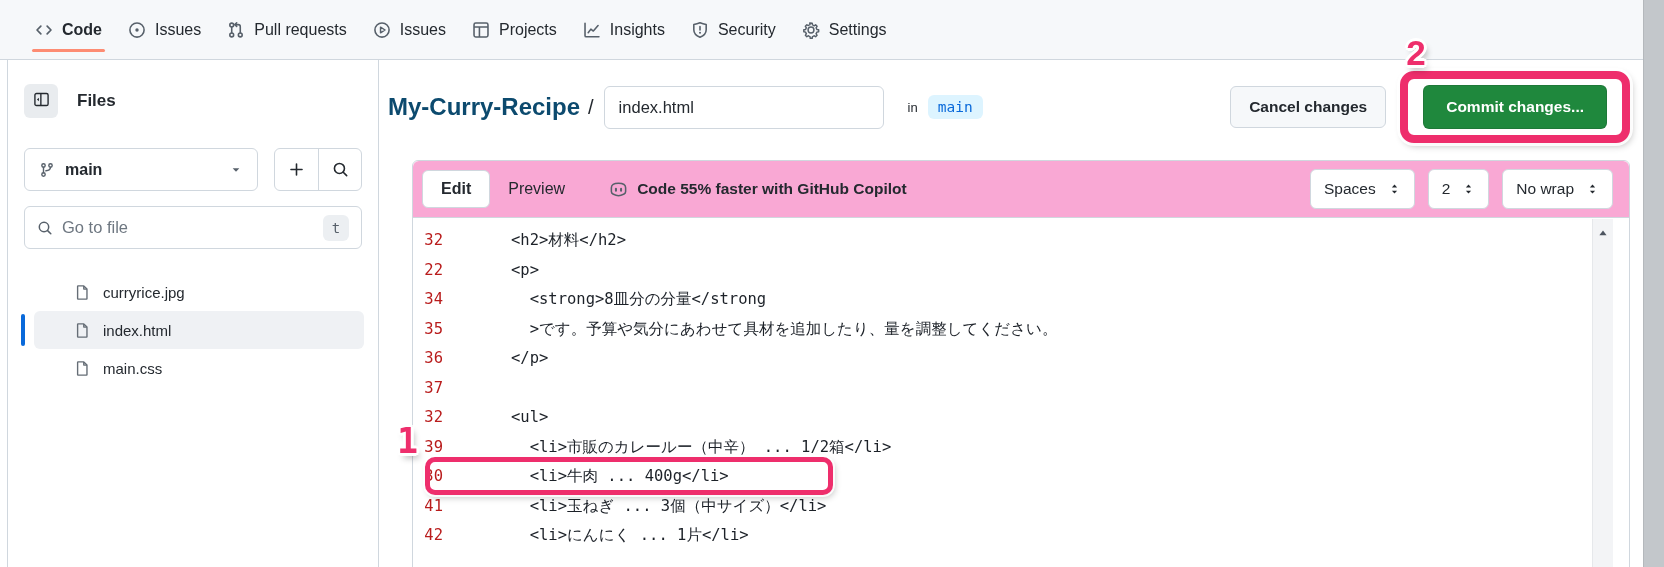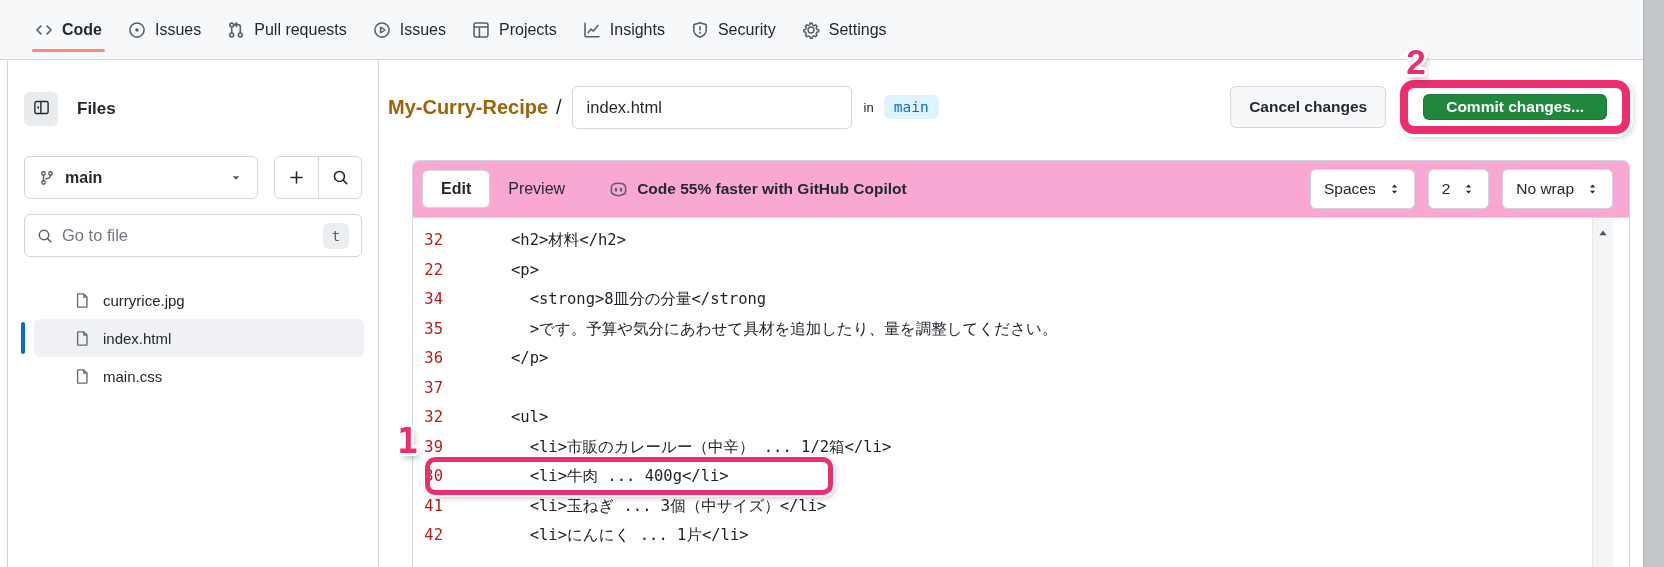--- a/index.html
+++ b/index.html
@@ -19,21 +19,21 @@
 
   
   .page-scrollbar { position:absolute; right:0; top:0; width:21px; height:567px;
     background:#c3c7cb; border-left:1px solid #b4b8bc; z-index:50; }
 
   
   .left-edge { position:absolute; left:7px; top:60px; bottom:0; width:1px; background:#d0d7de; }
   .sidebar { position:absolute; left:8px; top:60px; width:370px; bottom:0; background:#fff; }
   .sidebar-divider { position:absolute; left:378px; top:60px; bottom:0; width:1px; background:#d0d7de; }
 
-  .files-header { display:flex; align-items:center; gap:19px; margin:32px 0 0 16px; }
+  .files-header { display:flex; align-items:center; gap:19px; margin:24px 0 0 16px; }
   .icon-btn-gray { width:34px; height:34px; border-radius:6px; background:#e9ecef;
     display:flex; align-items:center; justify-content:center; color:#24292f; cursor:pointer; }
   .files-title { font-size:17px; font-weight:bold; }
 
   .branch-row { display:flex; margin:30px 16px 0 16px; gap:16px; }
   .branch-select { flex:1; height:43px; border:1px solid #d0d7de; border-radius:6px;
     background:#fff; display:flex; align-items:center; gap:10px; padding:0 14px; cursor:pointer; }
   .branch-select .label { font-size:16px; font-weight:bold; }
   .branch-select .ic { width:16px; height:16px; color:#57606a; display:flex; }
   .caret { margin-left:auto; width:14px; height:14px; color:#57606a; display:flex; }
@@ -61,38 +61,38 @@
   .tree-row .ic { width:17px; height:17px; color:#656d76; display:flex; flex:none; }
   .tree-row.selected { background:#eff1f4; }
   .tree-row.selected .accent { position:absolute; left:-13px; top:3px; width:4px;
     height:32px; border-radius:2px; background:#0969da; }
 
   
   .main { position:absolute; left:379px; top:60px; right:21px; bottom:0; background:#fff; }
 
   .file-header { position:absolute; left:9px; top:25px; right:13px; height:44px;
     display:flex; align-items:center; }
-  .repo-link { color:#a16207; font-size:20px; font-weight:bold; text-decoration:none; cursor:pointer; }
+  .repo-link { color:#0c4a6e; font-size:24px; font-weight:bold; text-decoration:none; cursor:pointer; }
   .path-sep { font-size:20px; margin:0 10px 0 8px; color:#24292f; }
   .filename-input { width:280px; height:43px; border:1px solid #d0d7de; border-radius:6px;
     padding:0 14px; font-size:16.5px; color:#24292f; outline:none;
     font-family:"Liberation Sans", sans-serif; }
-  .in-label { font-size:13px; margin:0 10px 0 12px; }
+  .in-label { font-size:13px; margin:0 10px 0 24px; }
   .branch-badge { background:#ddf4ff; color:#0969da; border-radius:6px; padding:4px 10px;
     font-size:14.5px; font-family:"DejaVu Sans Mono", monospace; }
 
   .header-actions { margin-left:auto; display:flex; align-items:center; }
   .btn-secondary { height:42px; padding:0 18px; background:#f6f8fa; border:1px solid #d0d7de;
     border-radius:6px; font-size:15.5px; font-weight:bold; color:#24292f; cursor:pointer;
     font-family:"Liberation Sans", sans-serif; }
   .annot-ring { position:relative; margin-left:14px; border:8px solid #ee2e6c;
     border-radius:14px; padding:6px 15px;
     box-shadow:0 0 0 3px rgba(255,255,255,.9), 2px 3px 7px rgba(0,0,0,.25),
       inset 0 0 0 3px rgba(255,255,255,.9); }
-  .btn-primary { height:26px; padding:0 22px; background:#1f883d;
+  .btn-primary { height:44px; padding:0 22px; background:#1f883d;
     border:1px solid rgba(27,31,36,0.15); border-radius:6px; font-size:15.5px;
     font-weight:bold; color:#fff; cursor:pointer; font-family:"Liberation Sans", sans-serif; }
 
   .annot-num { position:absolute; font-size:35px; font-weight:bold; color:#ee2e6c;
     line-height:1; z-index:40; pointer-events:none;
     text-shadow:-2px -2px 0 #fff, 2px -2px 0 #fff, -2px 2px 0 #fff, 2px 2px 0 #fff,
       0 -3px 0 #fff, 0 3px 0 #fff, -3px 0 0 #fff, 3px 0 0 #fff, 3px 5px 6px rgba(0,0,0,.3); }
   .annot-num.two { left:-2px; top:-44px; }
 
   

